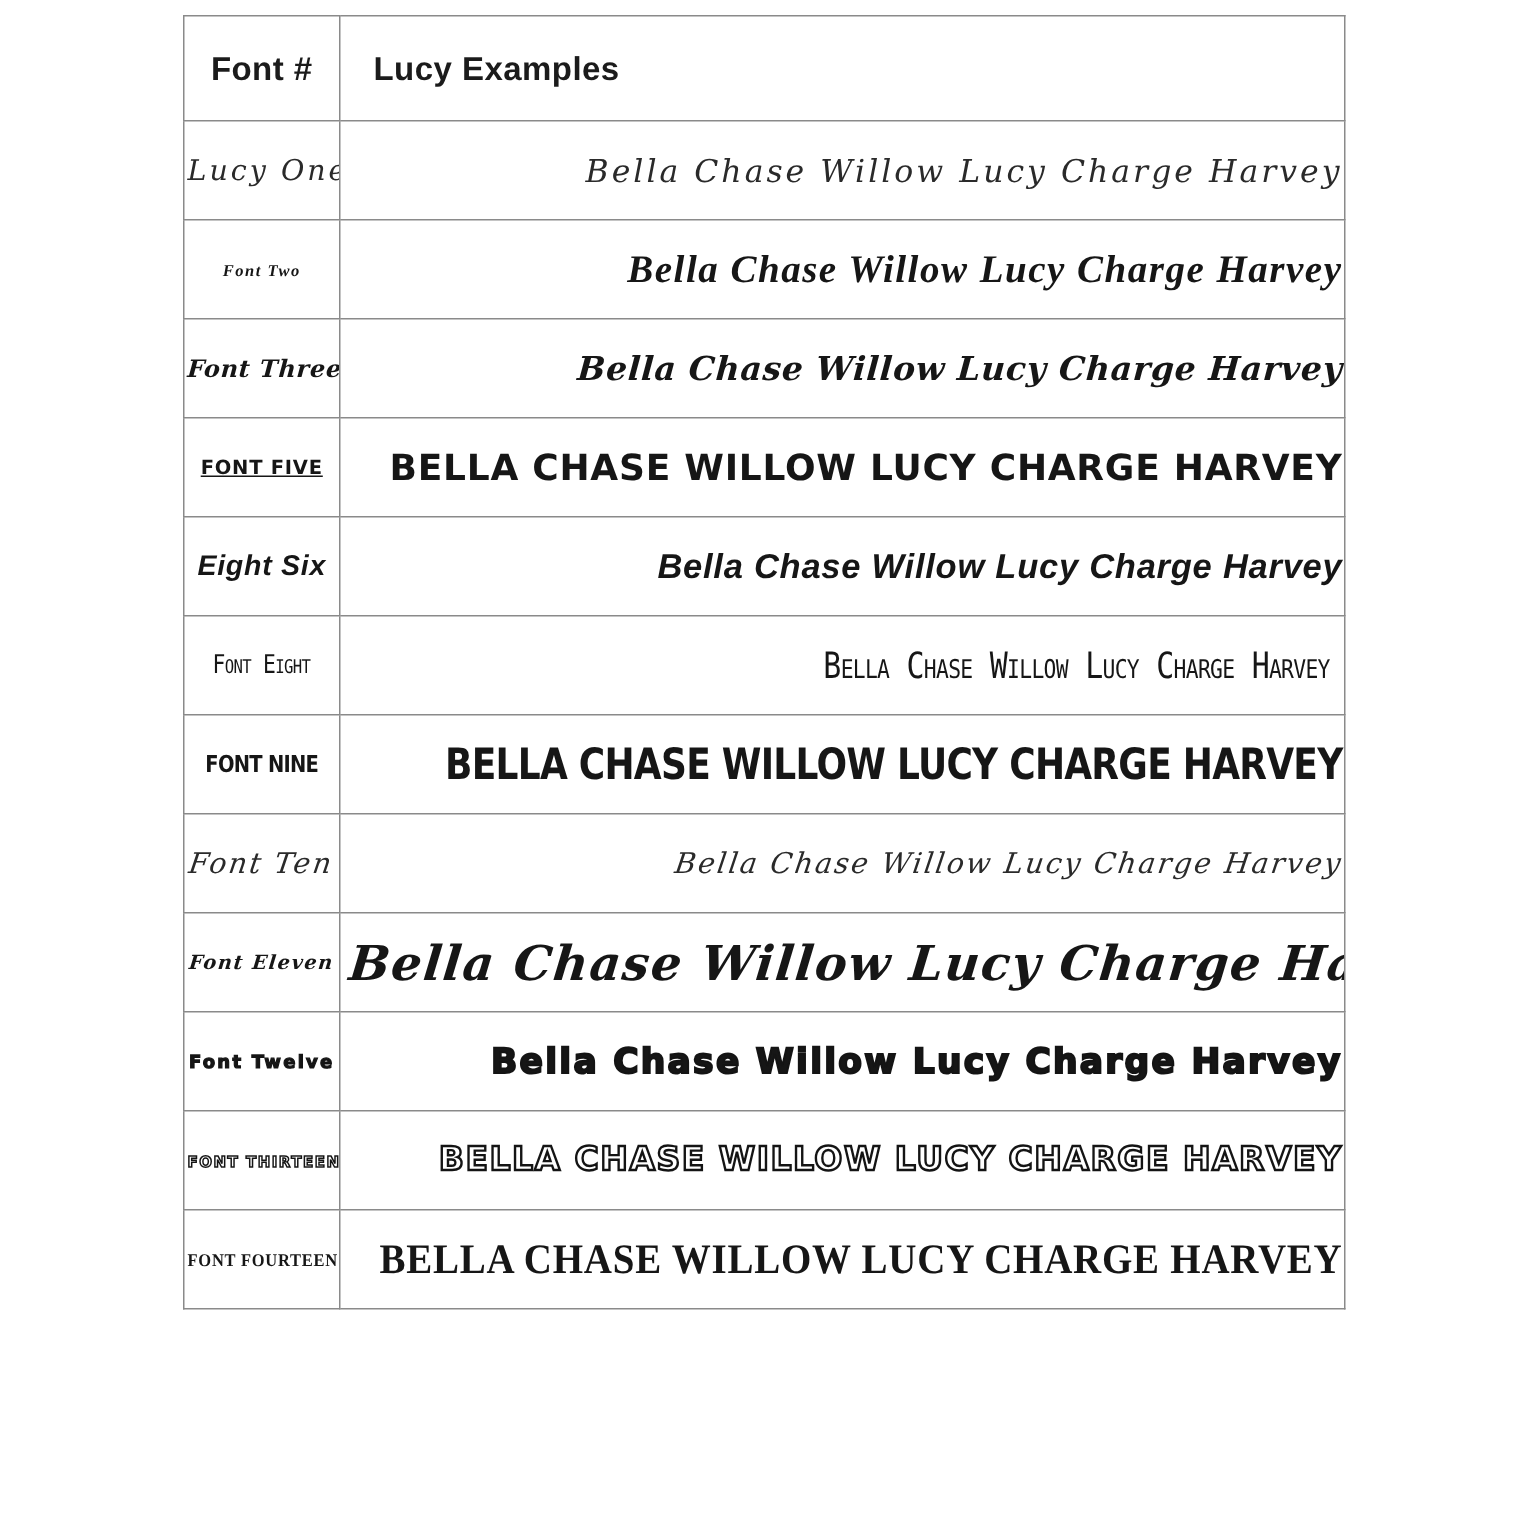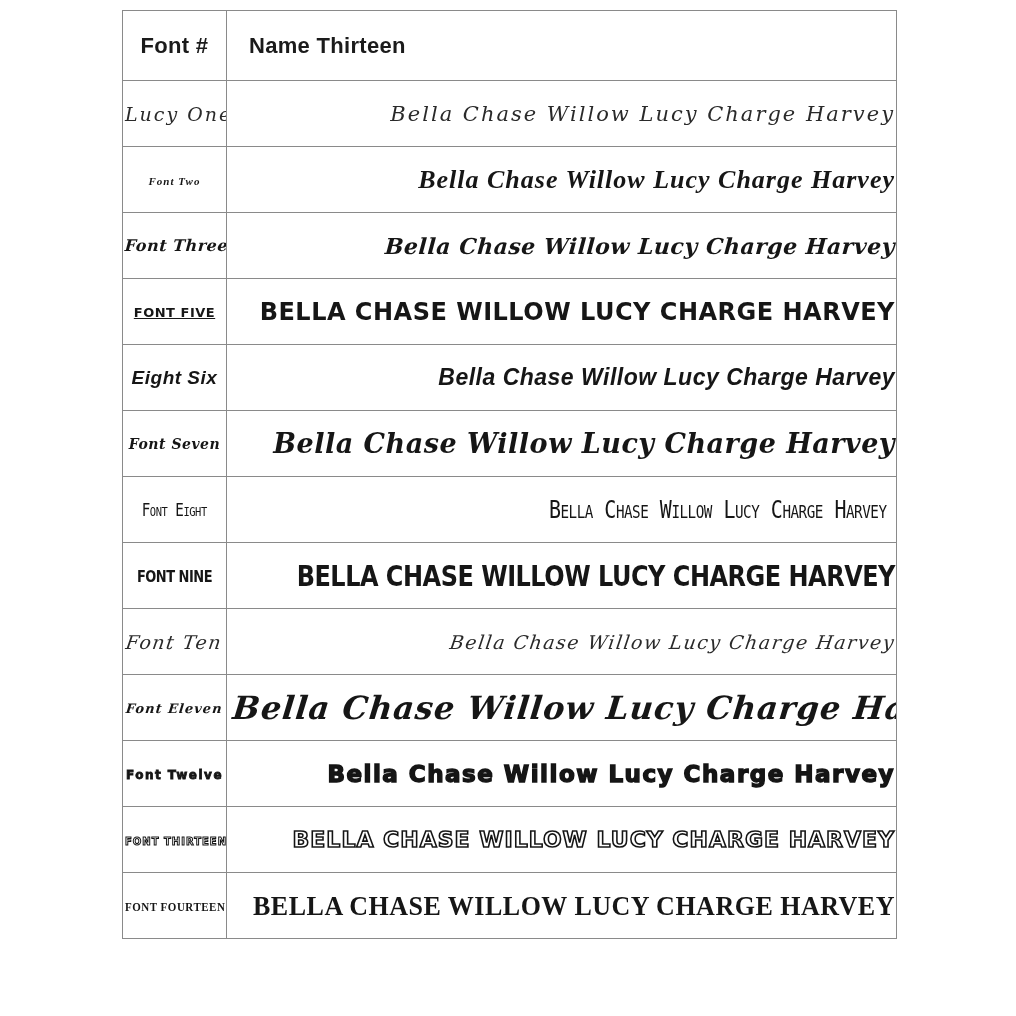--- a/index.html
+++ b/index.html
@@ -83,21 +83,21 @@
 <body>
 
 <table class="font-chart">
   <colgroup>
     <col class="c-num">
     <col class="c-ex">
   </colgroup>
   <thead>
     <tr class="head-row">
       <th class="h-num">Font #</th>
-      <th class="h-ex">Name Thirteen</th>
+      <th class="h-ex">Lucy Examples</th>
     </tr>
   </thead>
   <tbody>
       <tr>
         <td class="col-font"><span class="fx font-one">Lucy One</span></td>
         <td class="col-ex"><span class="fx font-one">Bella Chase Willow Lucy Charge Harvey</span></td>
       </tr>
       <tr>
         <td class="col-font"><span class="fx font-two">Font Two</span></td>
         <td class="col-ex"><span class="fx font-two">Bella Chase Willow Lucy Charge Harvey</span></td>
@@ -106,24 +106,20 @@
         <td class="col-font"><span class="fx font-three">Font Three</span></td>
         <td class="col-ex"><span class="fx font-three">Bella Chase Willow Lucy Charge Harvey</span></td>
       </tr>
       <tr>
         <td class="col-font"><span class="fx font-five">Font Five</span></td>
         <td class="col-ex"><span class="fx font-five">Bella Chase Willow Lucy Charge Harvey</span></td>
       </tr>
       <tr>
         <td class="col-font"><span class="fx font-six">Eight Six</span></td>
         <td class="col-ex"><span class="fx font-six">Bella Chase Willow Lucy Charge Harvey</span></td>
-      </tr>
-      <tr>
-        <td class="col-font"><span class="fx font-seven">Font Seven</span></td>
-        <td class="col-ex"><span class="fx font-seven">Bella Chase Willow Lucy Charge Harvey</span></td>
       </tr>
       <tr>
         <td class="col-font"><span class="fx font-eight">Font Eight</span></td>
         <td class="col-ex"><span class="fx font-eight">Bella Chase Willow Lucy Charge Harvey</span></td>
       </tr>
       <tr>
         <td class="col-font"><span class="fx font-nine">Font Nine</span></td>
         <td class="col-ex"><span class="fx font-nine">Bella Chase Willow Lucy Charge Harvey</span></td>
       </tr>
       <tr>

